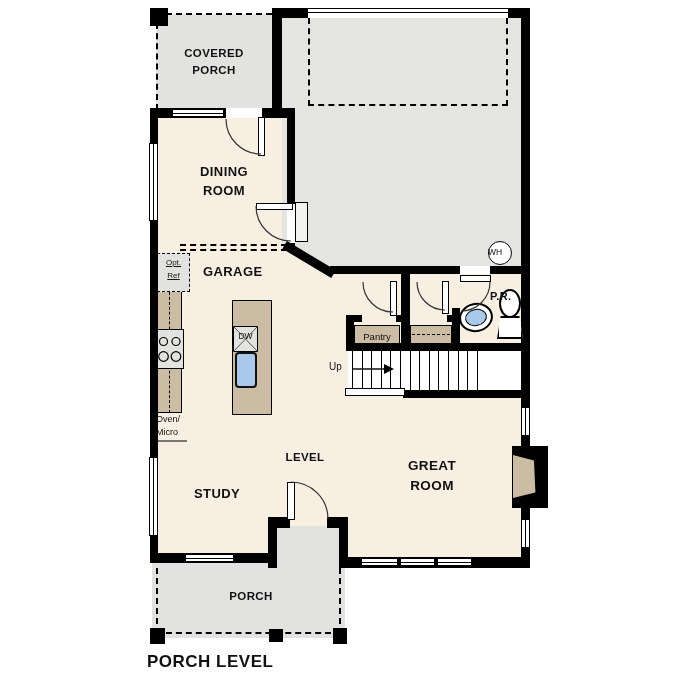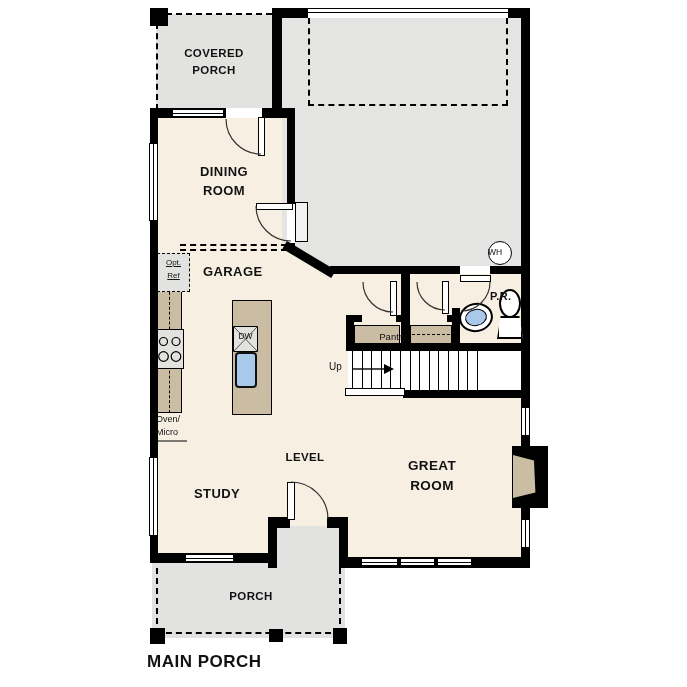--- a/index.html
+++ b/index.html
@@ -149,34 +149,34 @@
     <div>COVERED</div>
     <div>PORCH</div>
   </div>
   <div class="lbl" style="left:357px;top:121px;width:100px;font-size:13.5px;">
   </div>
   <div class="lbl" style="left:174px;top:163px;width:100px;font-size:13px;">
     <div>DINING</div>
     <div>ROOM</div>
   </div>
   <div class="lbl" style="left:203px;top:263px;width:76px;font-size:13px;text-align:left;">GARAGE</div>
-  <div class="sm" style="left:356px;top:331px;width:42px;text-align:center;font-size:9.5px;margin-left:16px;">Pantry</div>
+  <div class="sm" style="left:356px;top:331px;width:42px;text-align:center;font-size:9.5px;">Pantry</div>
   <div class="lbl" style="left:490px;top:289px;width:36px;font-size:11px;text-align:left;">P.R.</div>
   <div class="sm" style="left:329px;top:361px;width:22px;font-size:10px;">Up</div>
   <div class="lbl" style="left:281px;top:449px;width:48px;font-size:11.5px;">LEVEL</div>
   <div class="lbl" style="left:187px;top:485px;width:60px;font-size:13px;">STUDY</div>
   <div class="lbl" style="left:400px;top:456px;width:64px;font-size:13.5px;">
     <div>GREAT</div>
     <div>ROOM</div>
   </div>
   <div class="lbl" style="left:227px;top:588px;width:48px;font-size:11.5px;">PORCH</div>
   <div class="sm" style="left:157px;top:257px;width:33px;text-align:center;font-size:8px;line-height:1.6;text-decoration:underline;">
     <div>Opt.</div>
     <div>Ref</div>
   </div>
   <div class="sm" style="left:233px;top:331px;width:25px;text-align:center;font-size:8.5px;">DW</div>
   <div class="sm" style="left:156px;top:413px;width:40px;text-align:left;font-size:9px;line-height:1.45;">
     <div>Oven/</div>
     <div>Micro</div>
   </div>
-  <div class="lbl" style="left:147px;top:650px;width:200px;font-size:17px;text-align:left;letter-spacing:.5px;">MAIN PORCH</div>
+  <div class="lbl" style="left:147px;top:650px;width:200px;font-size:17px;text-align:left;letter-spacing:.5px;">PORCH LEVEL</div>
 
 </div>
 
 </body></html>

